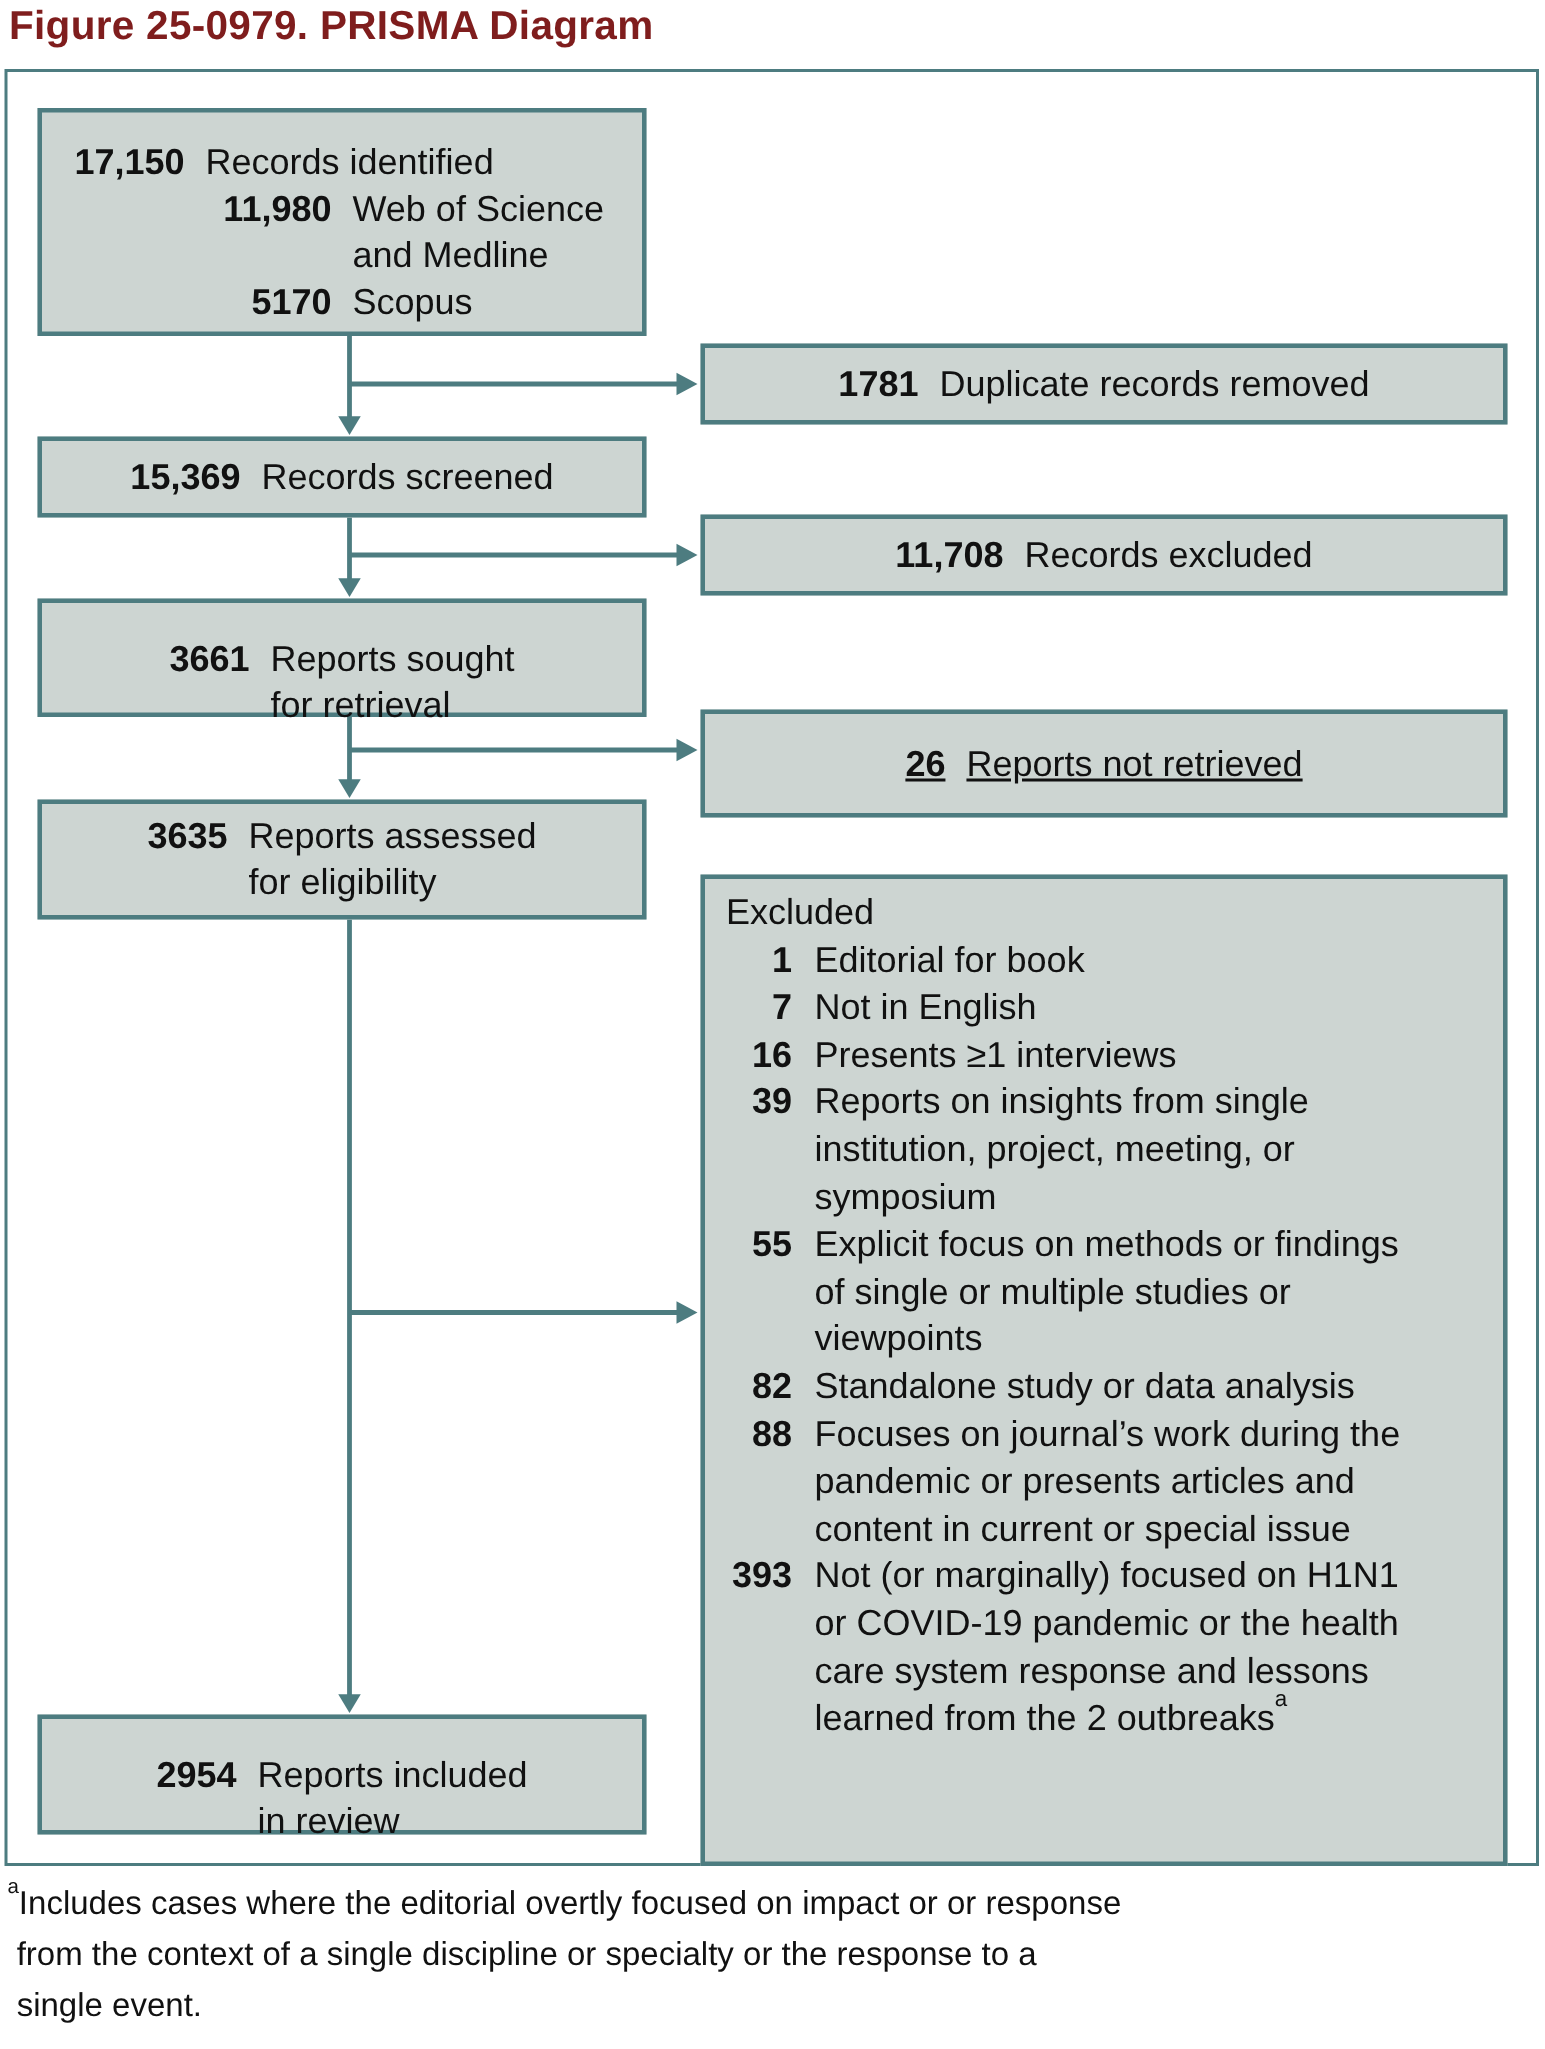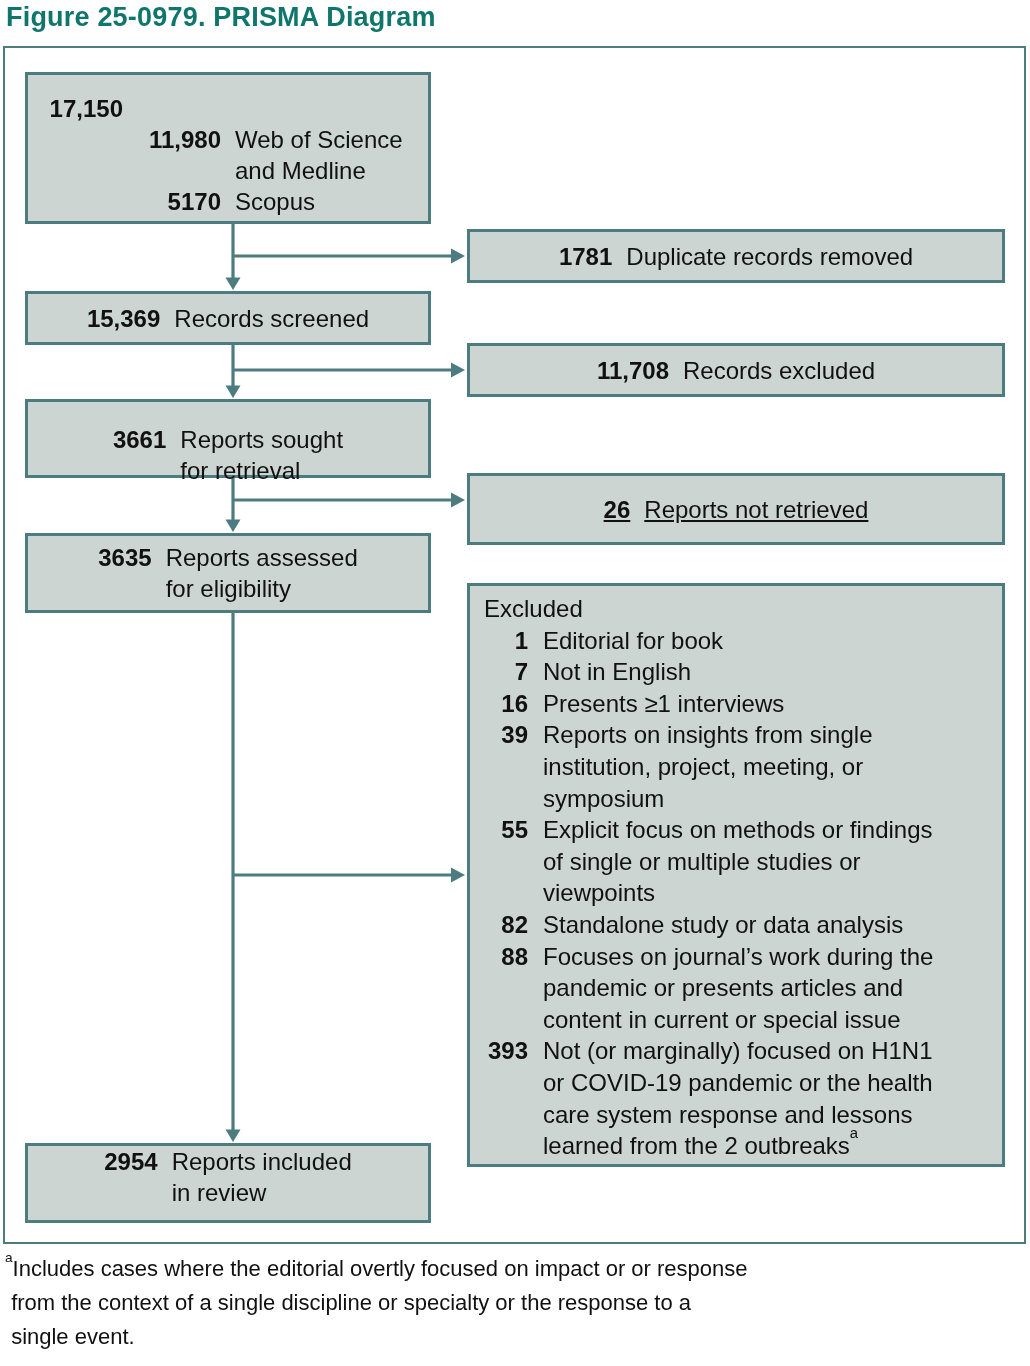--- a/index.html
+++ b/index.html
@@ -8,21 +8,21 @@
     --ink:#111111;
   }
   html,body{margin:0;padding:0;}
   body{
     width:1030px;height:1366px;position:relative;background:#ffffff;
     font-family:"Liberation Sans",sans-serif;color:var(--ink);
     overflow:hidden;
   }
   .title{
     position:absolute;left:6px;top:2px;
-    font-size:27px;font-weight:bold;letter-spacing:.2px;color:#0f766e;
+    font-size:27px;font-weight:bold;letter-spacing:.2px;color:#7f1d1d;
   }
   .outer{
     position:absolute;left:3px;top:46px;width:1023px;height:1198px;
     border:2px solid var(--teal);box-sizing:border-box;
   }
   .arrows{position:absolute;left:0;top:0;width:100%;height:100%;}
   .box{
     position:absolute;background:var(--fill);border:3px solid var(--teal);
     box-sizing:border-box;font-size:24px;line-height:31px;
   }
@@ -30,28 +30,28 @@
   .txt{margin-left:14px;white-space:pre-line;text-align:left;}
   
   .b1{left:20px;top:24px;width:406px;height:152px;padding:18px 0 0 17px;}
   .b1 .row{display:flex;}
   .b1 .n{flex:0 0 auto;text-align:right;font-weight:bold;}
   .b1 .row1 .n{width:78px;}
   .b1 .row2 .n,.b1 .row3 .n{width:176px;}
   .b2{left:20px;top:243px;width:406px;height:54px;}
   .b3{left:20px;top:351px;width:406px;height:79px;padding-top:22px;}
   .b4{left:20px;top:485px;width:406px;height:80px;padding-top:6px;}
-  .b5{left:20px;top:1095px;width:406px;height:80px;padding-top:0;}
+  .b5{left:20px;top:1095px;width:406px;height:80px;padding-top:22px;}
   .hang{display:flex;justify-content:center;}
   .centerline{display:flex;align-items:center;justify-content:center;height:100%;}
   
   .r1{left:462px;top:181px;width:538px;height:54px;}
   .r2{left:462px;top:295px;width:538px;height:54px;}
   .r3{left:462px;top:425px;width:538px;height:72px;text-decoration:underline;}
-  .ex{left:462px;top:535px;width:538px;height:584px;padding:7px 8px 0 14px;line-height:31.6px;}
+  .ex{left:462px;top:535px;width:538px;height:661px;padding:7px 8px 0 14px;line-height:31.6px;}
   .ex-item{display:flex;}
   .ex-num{flex:0 0 44px;text-align:right;font-weight:bold;}
   .ex-text{margin-left:15px;white-space:pre-line;}
   sup{font-size:62%;line-height:0;position:relative;top:-0.5em;}
   .footnote{
     position:absolute;left:5px;top:1252px;width:1020px;
     font-size:22px;line-height:34px;white-space:pre-wrap;
   }
   .footnote sup{top:-0.45em;}
 </style>
@@ -87,20 +87,21 @@
       <polygon points="220.5,1081.5 235.5,1081.5 228,1094" stroke="none"></polygon>
 
       <line x1="228" y1="827" x2="447" y2="827"></line>
       <polygon points="446,819.5 446,834.5 460,827" stroke="none"></polygon>
     </g>
   </svg>
 
   <div class="box b1">
     <div class="row row1">
       <span class="n">17,150</span>
+      <span class="txt">Records identified</span>
     </div>
     <div class="row row2">
       <span class="n">11,980</span>
       <span class="txt">Web of Science
 and Medline</span>
     </div>
     <div class="row row3">
       <span class="n">5170</span>
       <span class="txt">Scopus</span>
     </div>

